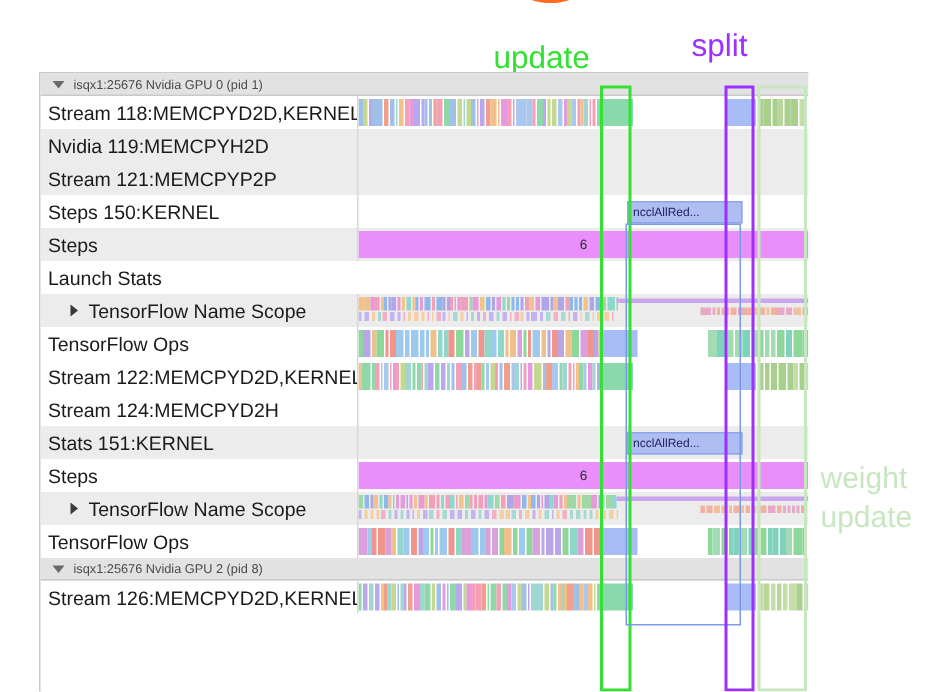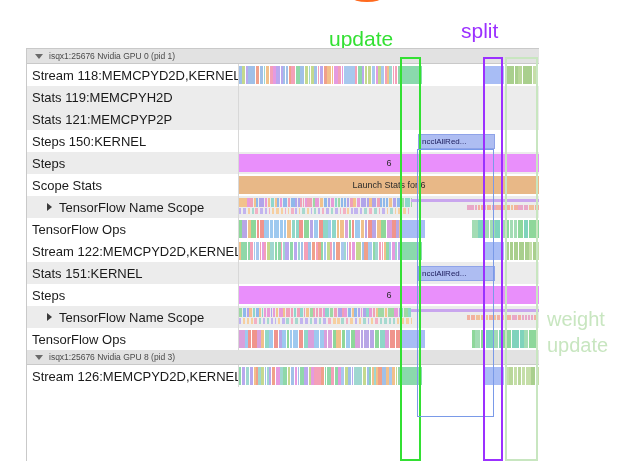--- a/index.html
+++ b/index.html
@@ -135,27 +135,27 @@
           <div class="stripe" style="position: absolute; left: 275.8px; top: 2px; width: 3px; height: 18px; background: rgb(169, 207, 141);"></div>
           <div class="stripe" style="position: absolute; left: 279.4px; top: 2px; width: 3.5px; height: 18px; background: rgb(185, 215, 154);"></div>
           <div class="stripe" style="position: absolute; left: 283.6px; top: 2px; width: 4px; height: 18px; background: rgb(169, 207, 141);"></div>
           <div class="stripe" style="position: absolute; left: 288.2px; top: 2px; width: 5.1px; height: 18px; background: rgb(169, 207, 141);"></div>
           <div class="stripe" style="position: absolute; left: 293.9px; top: 2px; width: 5.4px; height: 18px; background: rgb(197, 222, 168);"></div>
           <div class="stripe" style="position: absolute; left: 299.9px; top: 2px; width: 0.1px; height: 18px; background: rgb(169, 207, 141);"></div>
         </div>
       </div>
       <div class="row alt">
         <div class="rlabel">
-          <span>Stats 119:MEMCPYH2D</span>
+          <span>Nvidia 119:MEMCPYH2D</span>
         </div>
         <div class="track"></div>
       </div>
       <div class="row alt">
         <div class="rlabel">
-          <span>Stats 121:MEMCPYP2P</span>
+          <span>Stream 121:MEMCPYP2P</span>
         </div>
         <div class="track"></div>
       </div>
       <div class="row">
         <div class="rlabel">
           <span>Steps 150:KERNEL</span>
         </div>
         <div class="track">
           <div class="nccl-blk" style="position: absolute; left: 179px; top: 4px; width: 77px; height: 15px;">ncclAllRed...</div>
         </div>
@@ -165,26 +165,21 @@
           <span>Steps</span>
         </div>
         <div class="track">
           <div class="bar steps-bar" style="left: 0px; width: 300px;">
             <div class="bartext">6</div>
           </div>
         </div>
       </div>
       <div class="row">
         <div class="rlabel">
-          <span>Scope Stats</span>
-        </div>
-        <div class="track">
-          <div class="bar launch-bar" style="left: 0px; width: 300px;">
-            <div class="bartext">Launch Stats for 6</div>
-          </div>
+          <span>Launch Stats</span>
         </div>
       </div>
       <div class="row alt">
         <div class="rlabel indent">
           <span class="subtri"></span>
           <span>TensorFlow Name Scope</span>
         </div>
         <div class="track">
           <div class="stripe" style="position: absolute; left: 0px; top: 2px; width: 3.7px; height: 9px; background: rgb(242, 194, 140);"></div>
           <div class="stripe" style="position: absolute; left: 4.3px; top: 2px; width: 3.3px; height: 9px; background: rgb(242, 194, 140);"></div>
@@ -427,20 +422,26 @@
           <div class="stripe" style="position: absolute; left: 267px; top: 2px; width: 3.3px; height: 18px; background: rgb(169, 207, 141);"></div>
           <div class="stripe" style="position: absolute; left: 270.9px; top: 2px; width: 3.3px; height: 18px; background: rgb(169, 207, 141);"></div>
           <div class="stripe" style="position: absolute; left: 274.8px; top: 2px; width: 4.5px; height: 18px; background: rgb(169, 207, 141);"></div>
           <div class="stripe" style="position: absolute; left: 279.9px; top: 2px; width: 5.2px; height: 18px; background: rgb(169, 207, 141);"></div>
           <div class="stripe" style="position: absolute; left: 285.6px; top: 2px; width: 4px; height: 18px; background: rgb(169, 207, 141);"></div>
           <div class="stripe" style="position: absolute; left: 290.2px; top: 2px; width: 2.8px; height: 18px; background: rgb(197, 222, 168);"></div>
           <div class="stripe" style="position: absolute; left: 293.6px; top: 2px; width: 4.2px; height: 18px; background: rgb(169, 207, 141);"></div>
           <div class="stripe" style="position: absolute; left: 298.4px; top: 2px; width: 1.6px; height: 18px; background: rgb(197, 222, 168);"></div>
         </div>
       </div>
+      <div class="row">
+        <div class="rlabel">
+          <span>Stream 124:MEMCPYD2H</span>
+        </div>
+        <div class="track"></div>
+      </div>
       <div class="row alt">
         <div class="rlabel">
           <span>Stats 151:KERNEL</span>
         </div>
         <div class="track">
           <div class="nccl-blk" style="position: absolute; left: 179px; top: 4px; width: 77px; height: 15px;">ncclAllRed...</div>
         </div>
       </div>
       <div class="row">
         <div class="rlabel">
@@ -628,21 +629,21 @@
           <div class="stripe" style="position: absolute; left: 276.2px; top: 2px; width: 3.6px; height: 18px; background: rgb(127, 211, 188);"></div>
           <div class="stripe" style="position: absolute; left: 280.5px; top: 2px; width: 4.2px; height: 18px; background: rgb(127, 211, 188);"></div>
           <div class="stripe" style="position: absolute; left: 285.4px; top: 2px; width: 4px; height: 18px; background: rgb(163, 220, 180);"></div>
           <div class="stripe" style="position: absolute; left: 290.1px; top: 2px; width: 5.5px; height: 18px; background: rgb(142, 215, 154);"></div>
           <div class="stripe" style="position: absolute; left: 296.3px; top: 2px; width: 2.9px; height: 18px; background: rgb(142, 215, 154);"></div>
           <div class="stripe" style="position: absolute; left: 299.8px; top: 2px; width: 0.2px; height: 18px; background: rgb(163, 220, 180);"></div>
         </div>
       </div>
       <div class="group-header">
         <span class="tri"></span>
-        <span class="group-title">isqx1:25676 Nvidia GPU 8 (pid 3)</span>
+        <span class="group-title">isqx1:25676 Nvidia GPU 2 (pid 8)</span>
       </div>
       <div class="row">
         <div class="rlabel">
           <span>Stream 126:MEMCPYD2D,KERNEL,MI</span>
         </div>
         <div class="track">
           <div class="stripe" style="position: absolute; left: 0px; top: 2px; width: 2.4px; height: 18px; background: rgb(143, 216, 168);"></div>
           <div class="stripe" style="position: absolute; left: 2.9px; top: 2px; width: 3.1px; height: 18px; background: rgb(185, 168, 238);"></div>
           <div class="stripe" style="position: absolute; left: 6.5px; top: 2px; width: 3.6px; height: 18px; background: rgb(159, 215, 208);"></div>
           <div class="stripe" style="position: absolute; left: 10.6px; top: 2px; width: 3.8px; height: 18px; background: rgb(185, 168, 238);"></div>

